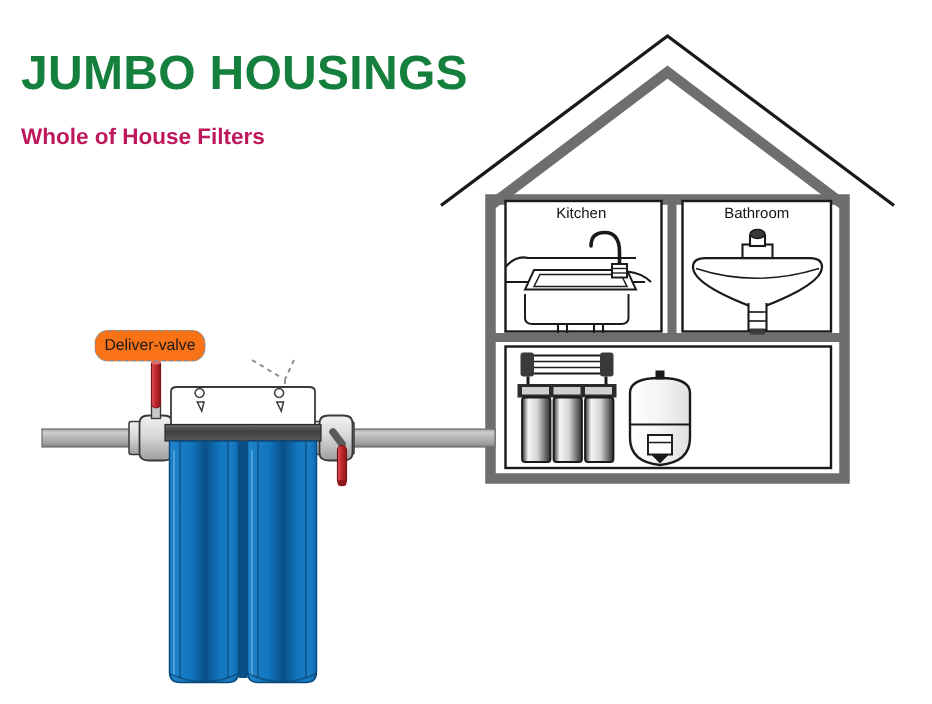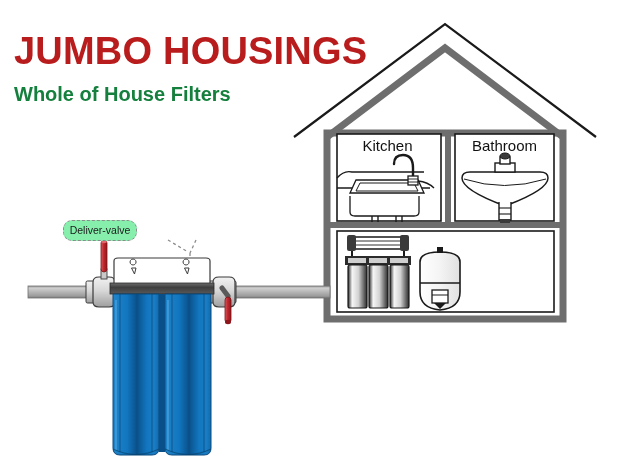--- a/index.html
+++ b/index.html
@@ -8,44 +8,44 @@
     width:621px;height:469px;position:relative;overflow:hidden;
     font-family:"Liberation Sans","DejaVu Sans",sans-serif;
     background:#ffffff;
   }
   #stage{position:absolute;left:0;top:0;width:621px;height:469px;}
   #art{position:absolute;left:0;top:0;}
   .txt{position:absolute;white-space:nowrap;}
 
   #title{
     left:14px;top:30px;
-    font-size:38px;font-weight:bold;letter-spacing:0.2px;
-    color:#b91c1c;
+    font-size:32px;font-weight:bold;letter-spacing:0.2px;
+    color:#15803d;
   }
   #subtitle{
     left:14px;top:83px;
-    font-size:20px;font-weight:bold;
-    color:#15803d;
+    font-size:15px;font-weight:bold;
+    color:#be185d;
   }
   .callout{
     position:absolute;
     border:1.4px dashed #8c8c8c;
     border-radius:9px;
-    background:#86efac;
+    background:#f97316;
     font-size:10.5px;
     color:#1a1a1a;
     text-align:center;
     line-height:19px;
     height:19px;
   }
   #callout-valve{left:63px;top:220px;width:72px;}
   #callout-filter{left:145px;top:220px;width:76px;}
 
   .room-label{
-    font-size:15px;color:#111111;text-align:center;
+    font-size:10px;color:#111111;text-align:center;
   }
   #label-kitchen{left:345px;top:137px;width:85px;}
   #label-bathroom{left:457px;top:137px;width:95px;}
   #label-ro{left:470px;top:285px;width:90px;font-size:12.5px;color:#111111;}
 </style>
 </head>
 <body>
 
 <div id="stage">
 

